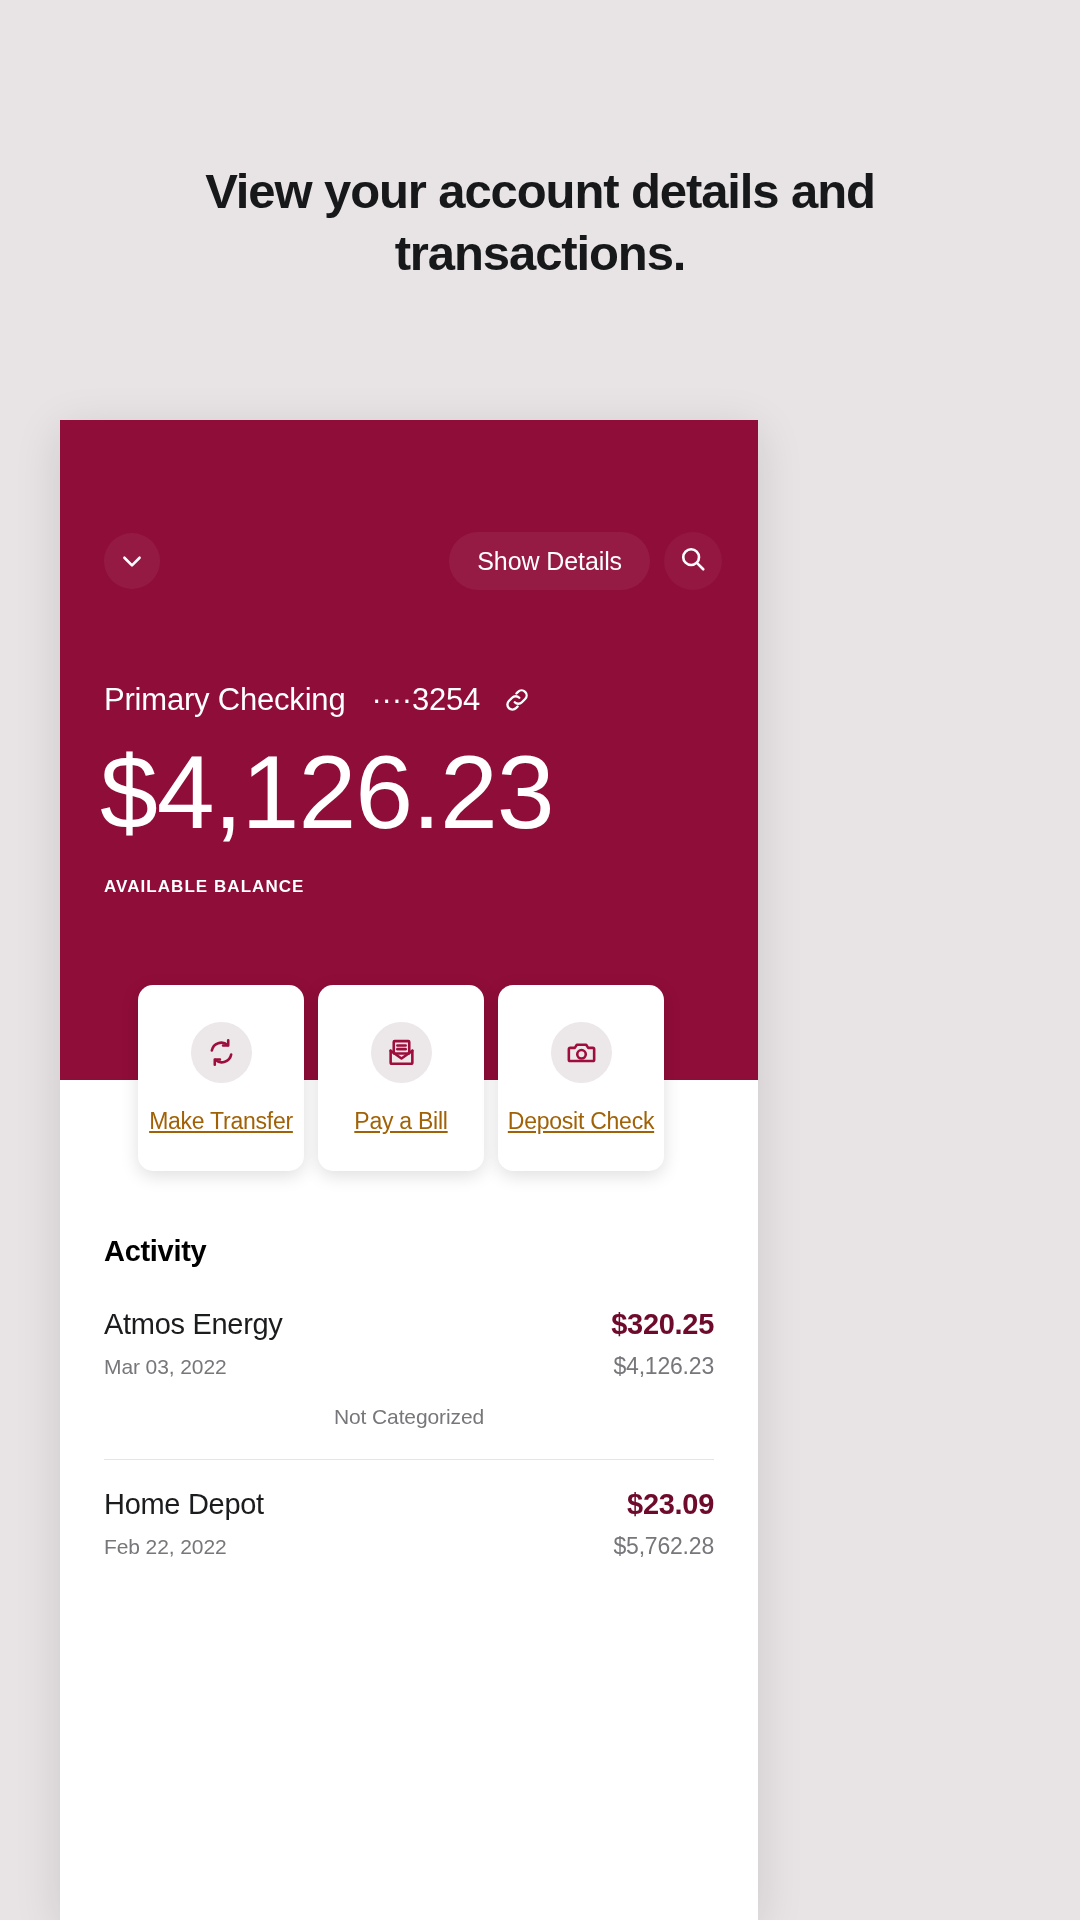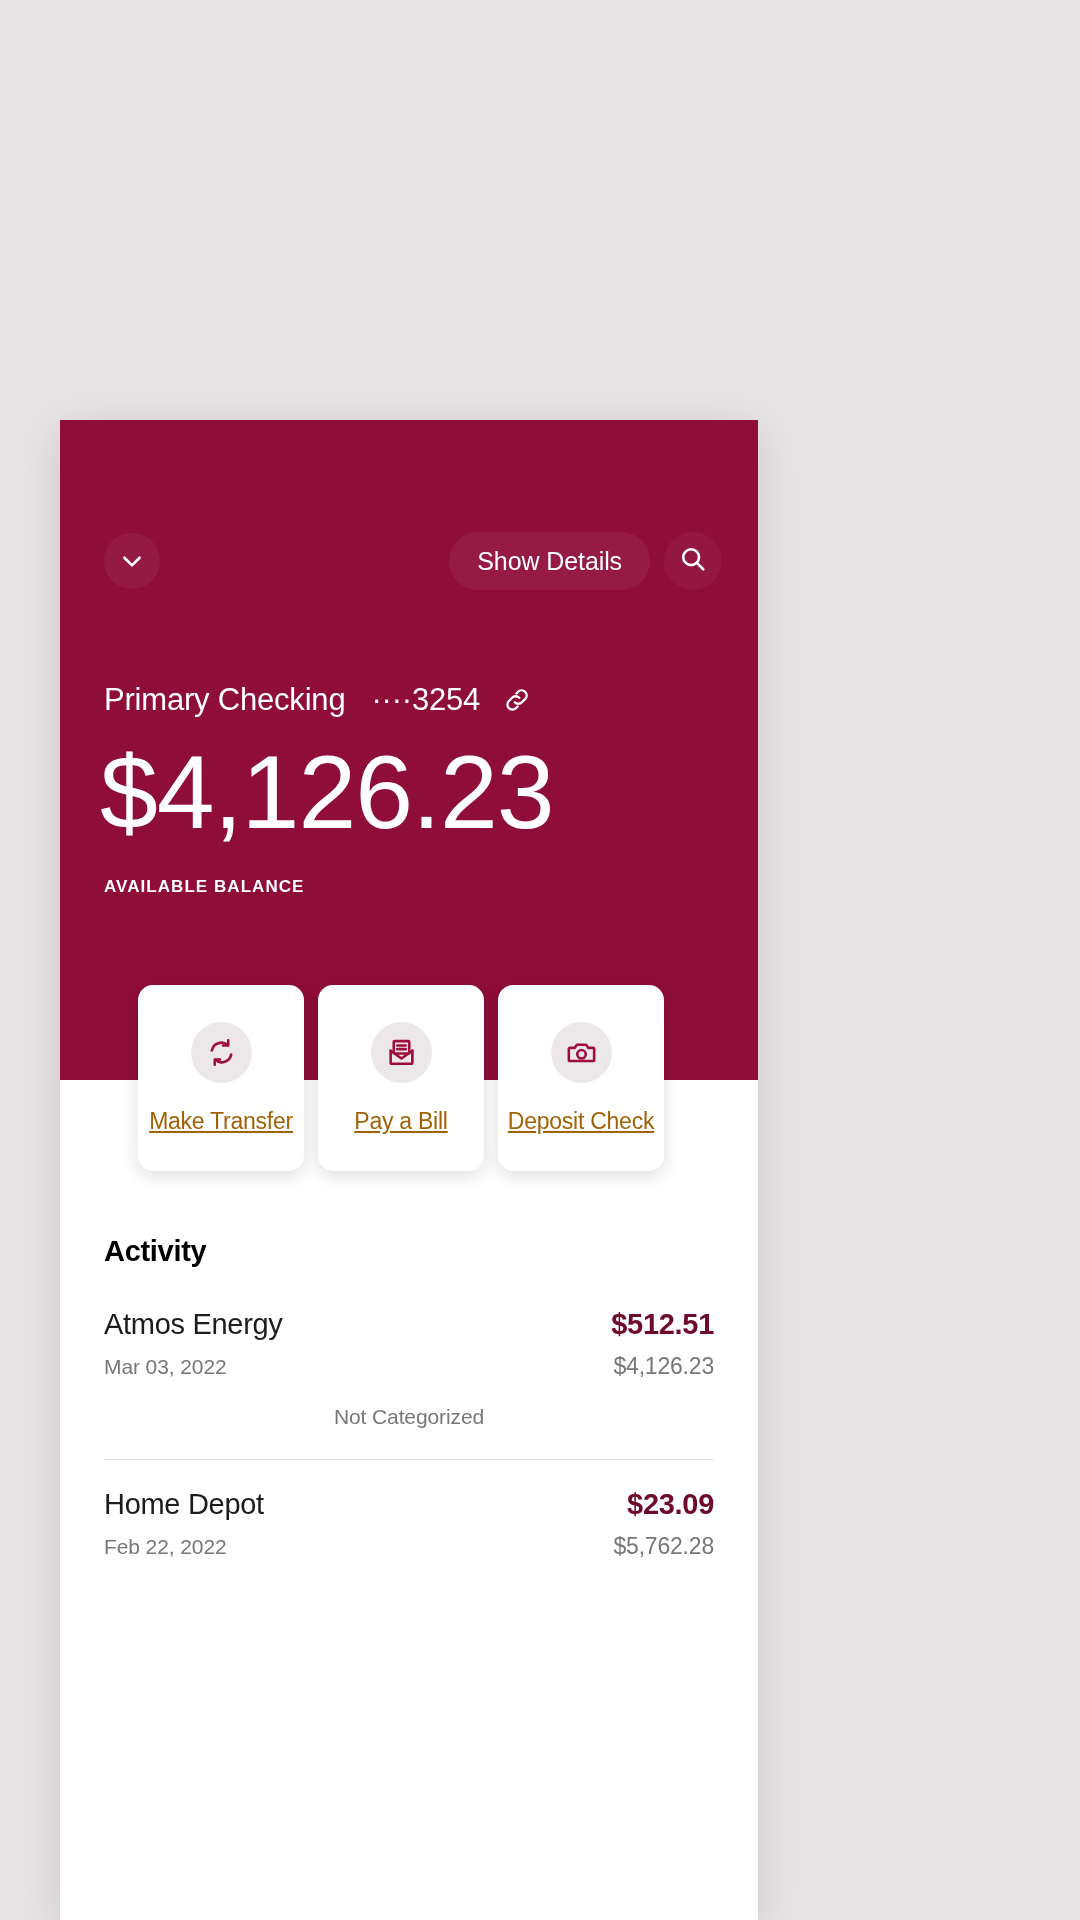--- a/index.html
+++ b/index.html
@@ -165,20 +165,21 @@
   .tx-cat {
     margin-top:25px;
     font-size:21px; color:#77767A; letter-spacing:-0.1px;
   }
 </style>
 </head>
 <body>
 
 <div class="page">
 
+  <div class="headline">View your account details and transactions.</div>
 
   <div class="phone">
 
     <div class="hero"></div>
 
     <div class="hero-top">
       <div class="chev-btn">
         <span>
           <svg width="26" height="26" viewBox="0 0 24 24" fill="none" stroke="#FFFFFF" stroke-width="2.4" stroke-linecap="round" stroke-linejoin="round">
             <polyline points="5,9 12,16 19,9"></polyline>
@@ -253,21 +254,21 @@
 
     </div>
 
     <div class="activity-title">Activity</div>
 
     <div class="tx-list">
 
       <div class="tx">
         <div class="tx-row">
           <span class="tx-merchant">Atmos Energy</span>
-          <span class="tx-amount">$512.51</span>
+          <span class="tx-amount">$320.25</span>
         </div>
         <div class="tx-row tx-row2">
           <span class="tx-date">Mar 03, 2022</span>
           <span class="tx-balance">$4,126.23</span>
         </div>
         <div class="tx-cat">Not Categorized</div>
       </div>
 
       <div class="tx">
         <div class="tx-row">

